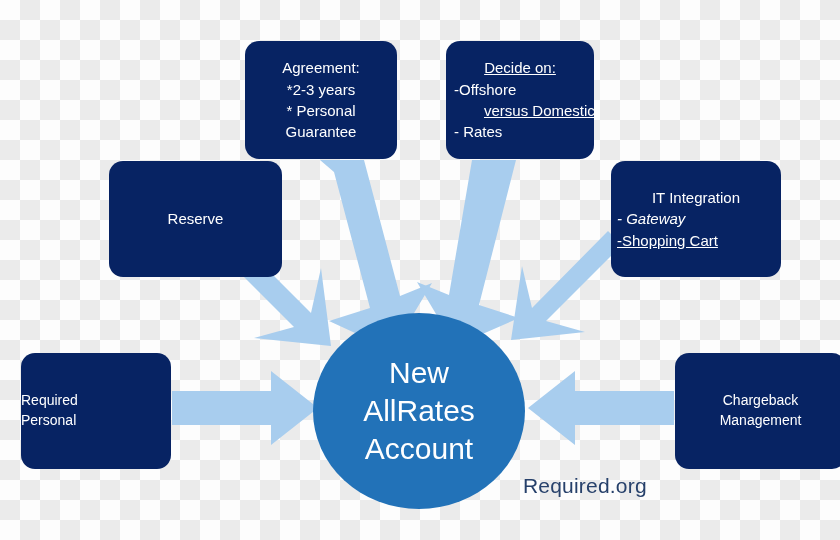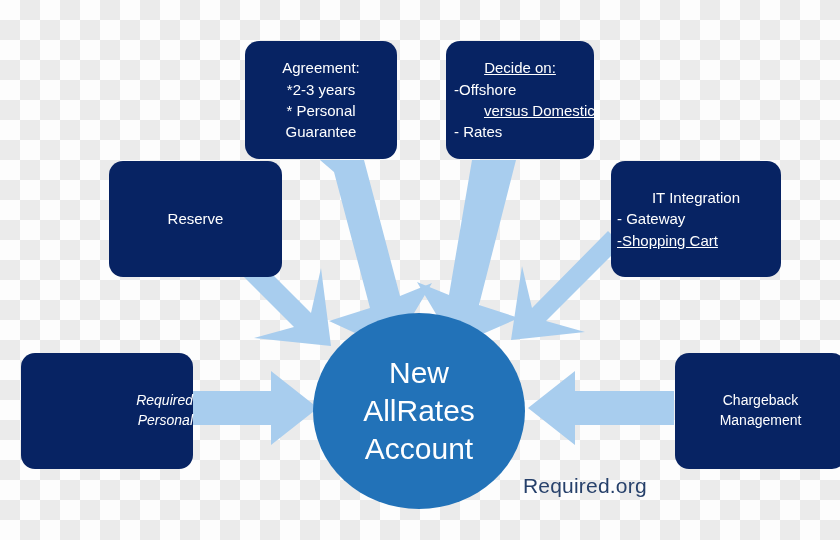--- a/index.html
+++ b/index.html
@@ -90,27 +90,26 @@
     font-size: 15px;
     text-align: center;
     margin-left: 21px;
   }
   #node-it {
     left: 611px; top: 161px; width: 170px; height: 116px;
     font-size: 15px;
     padding: 0 6px;
   }
   #node-it .line-0 { text-align: center; }
-  #node-it .line-1 { text-align: left; }
+  #node-it .line-1 { text-align: left; font-style: italic; }
   #node-it .line-2 { text-align: left; text-decoration: underline; }
   #node-required {
-    left: 21px; top: 353px; width: 172px; height: 116px;
+    left: 21px; top: 353px; width: 150px; height: 116px;
     font-size: 14px;
-    text-align: right;
-    font-style: italic;
+    text-align: left;
   }
   #node-chargeback {
     left: 675px; top: 353px; width: 171px; height: 116px;
     font-size: 14px;
     text-align: center;
   }
   #watermark {
     position: absolute;
     left: 523px;
     top: 474px;

